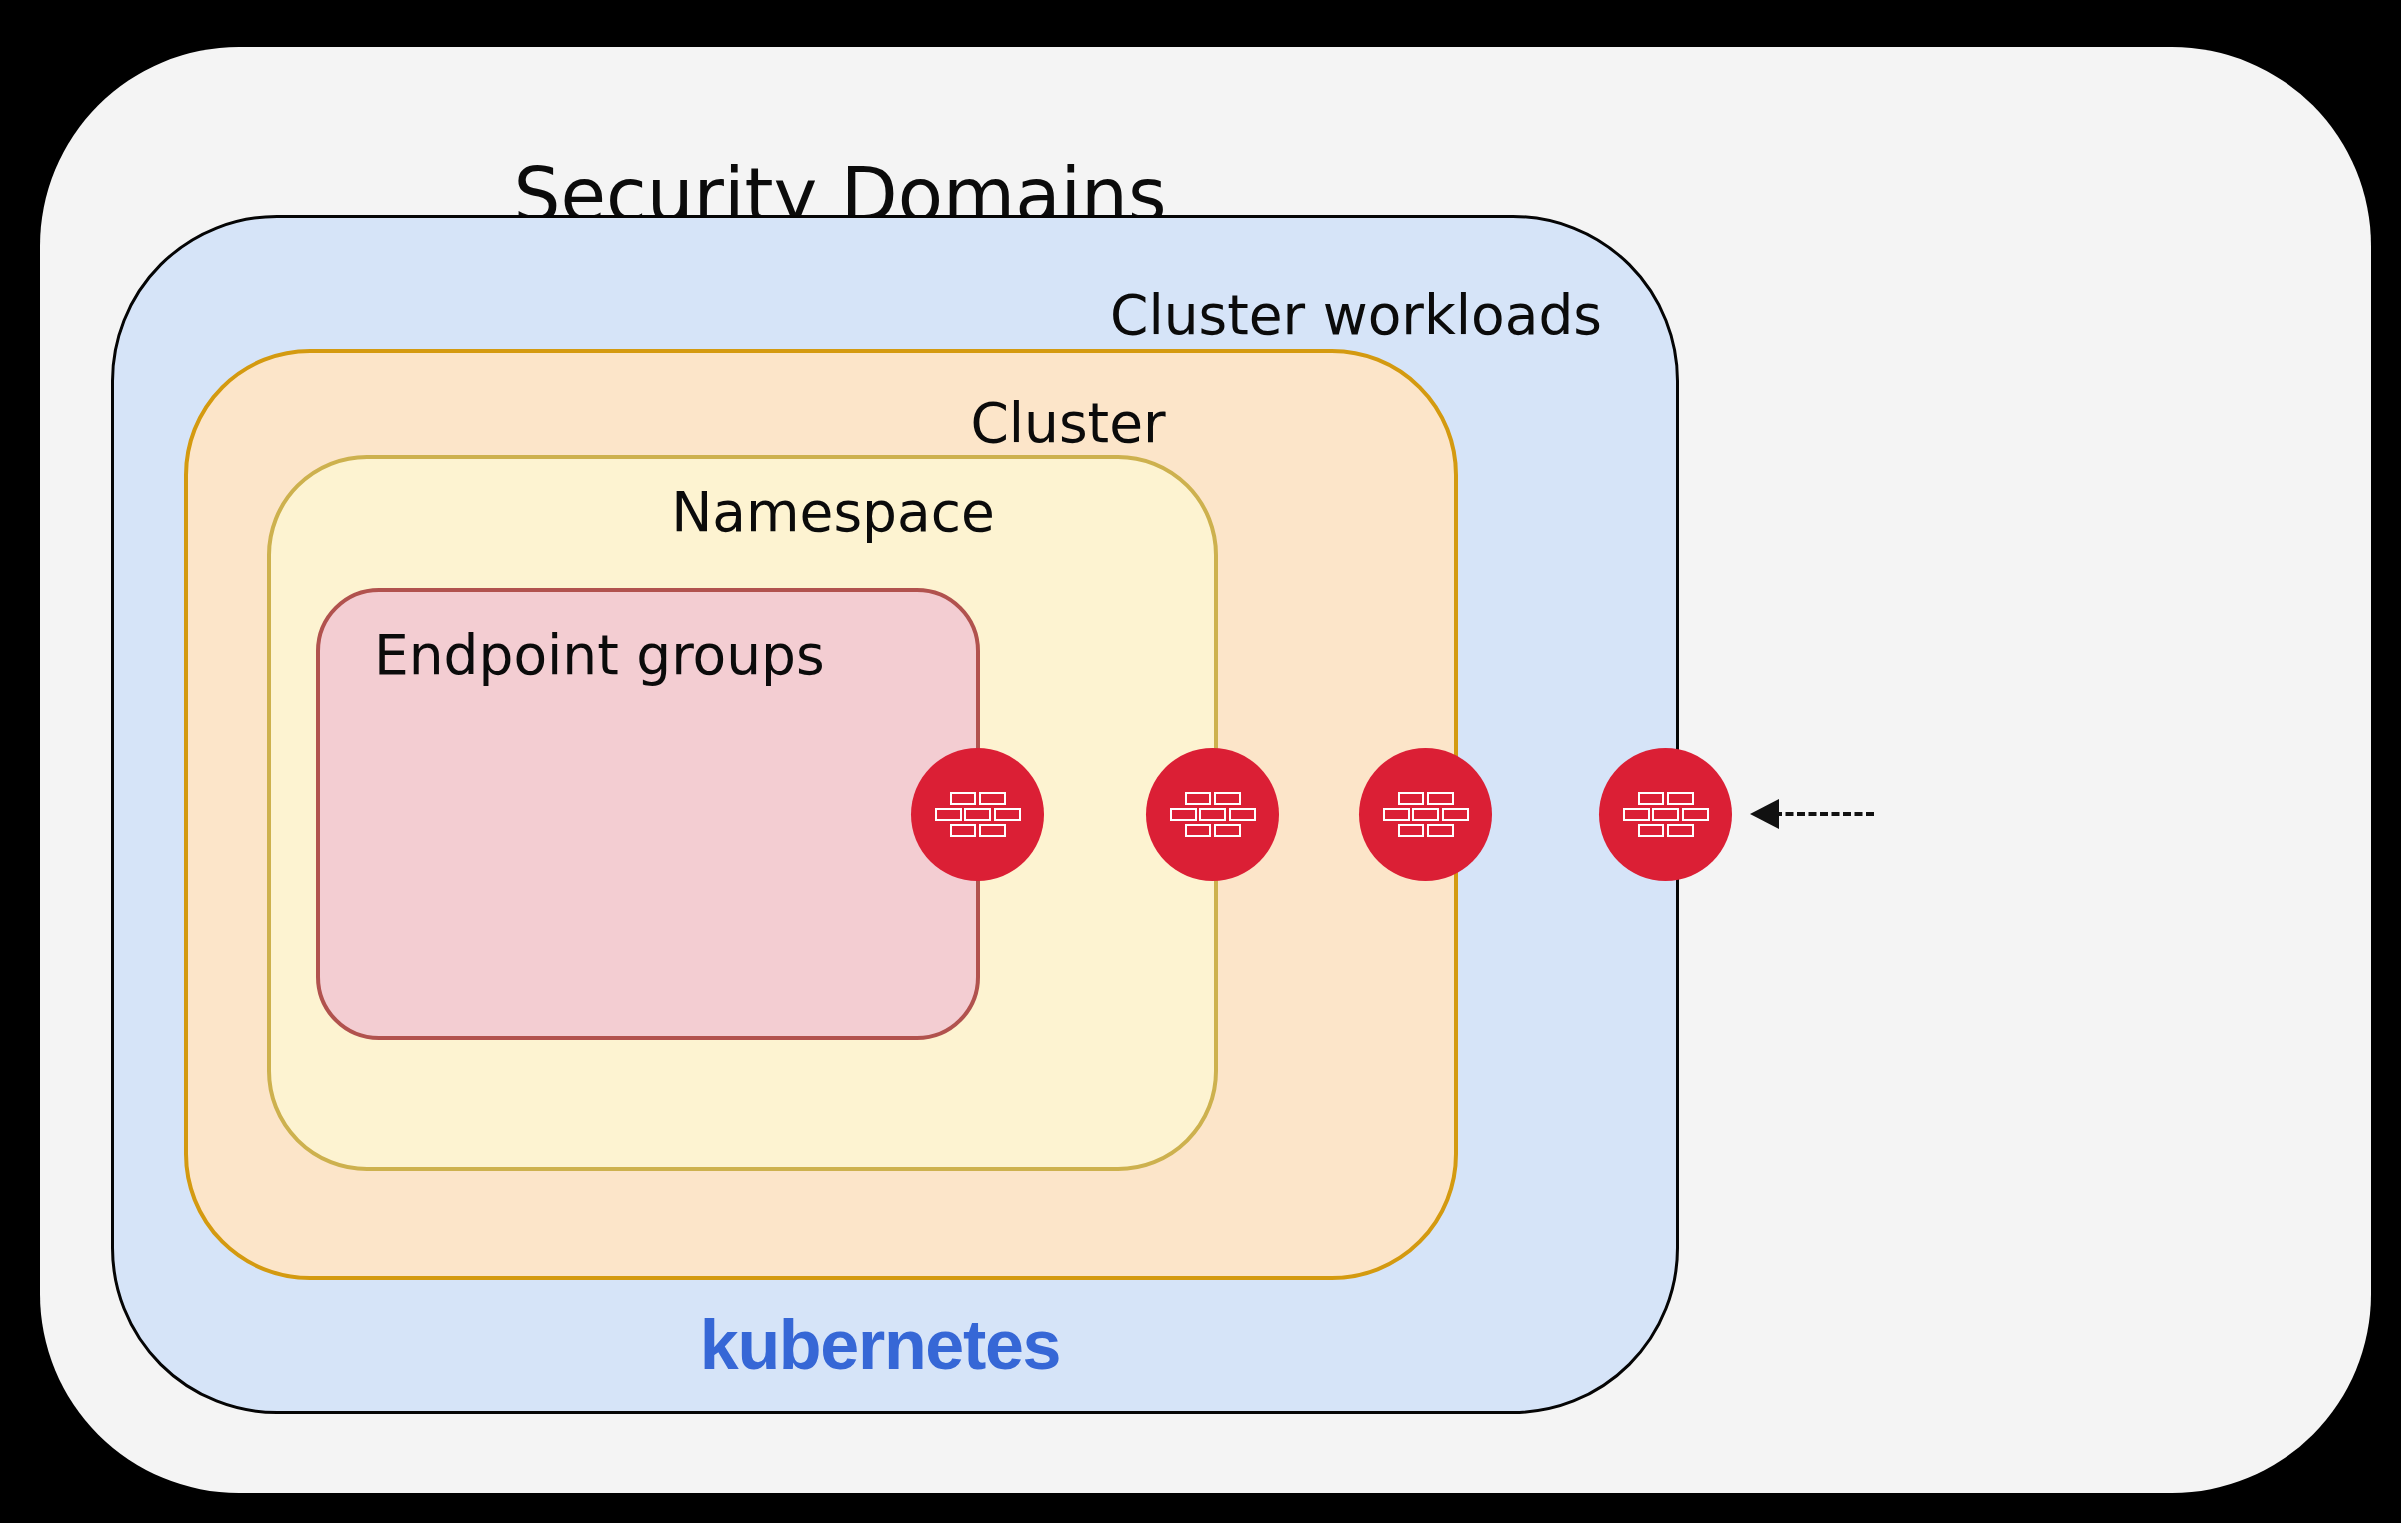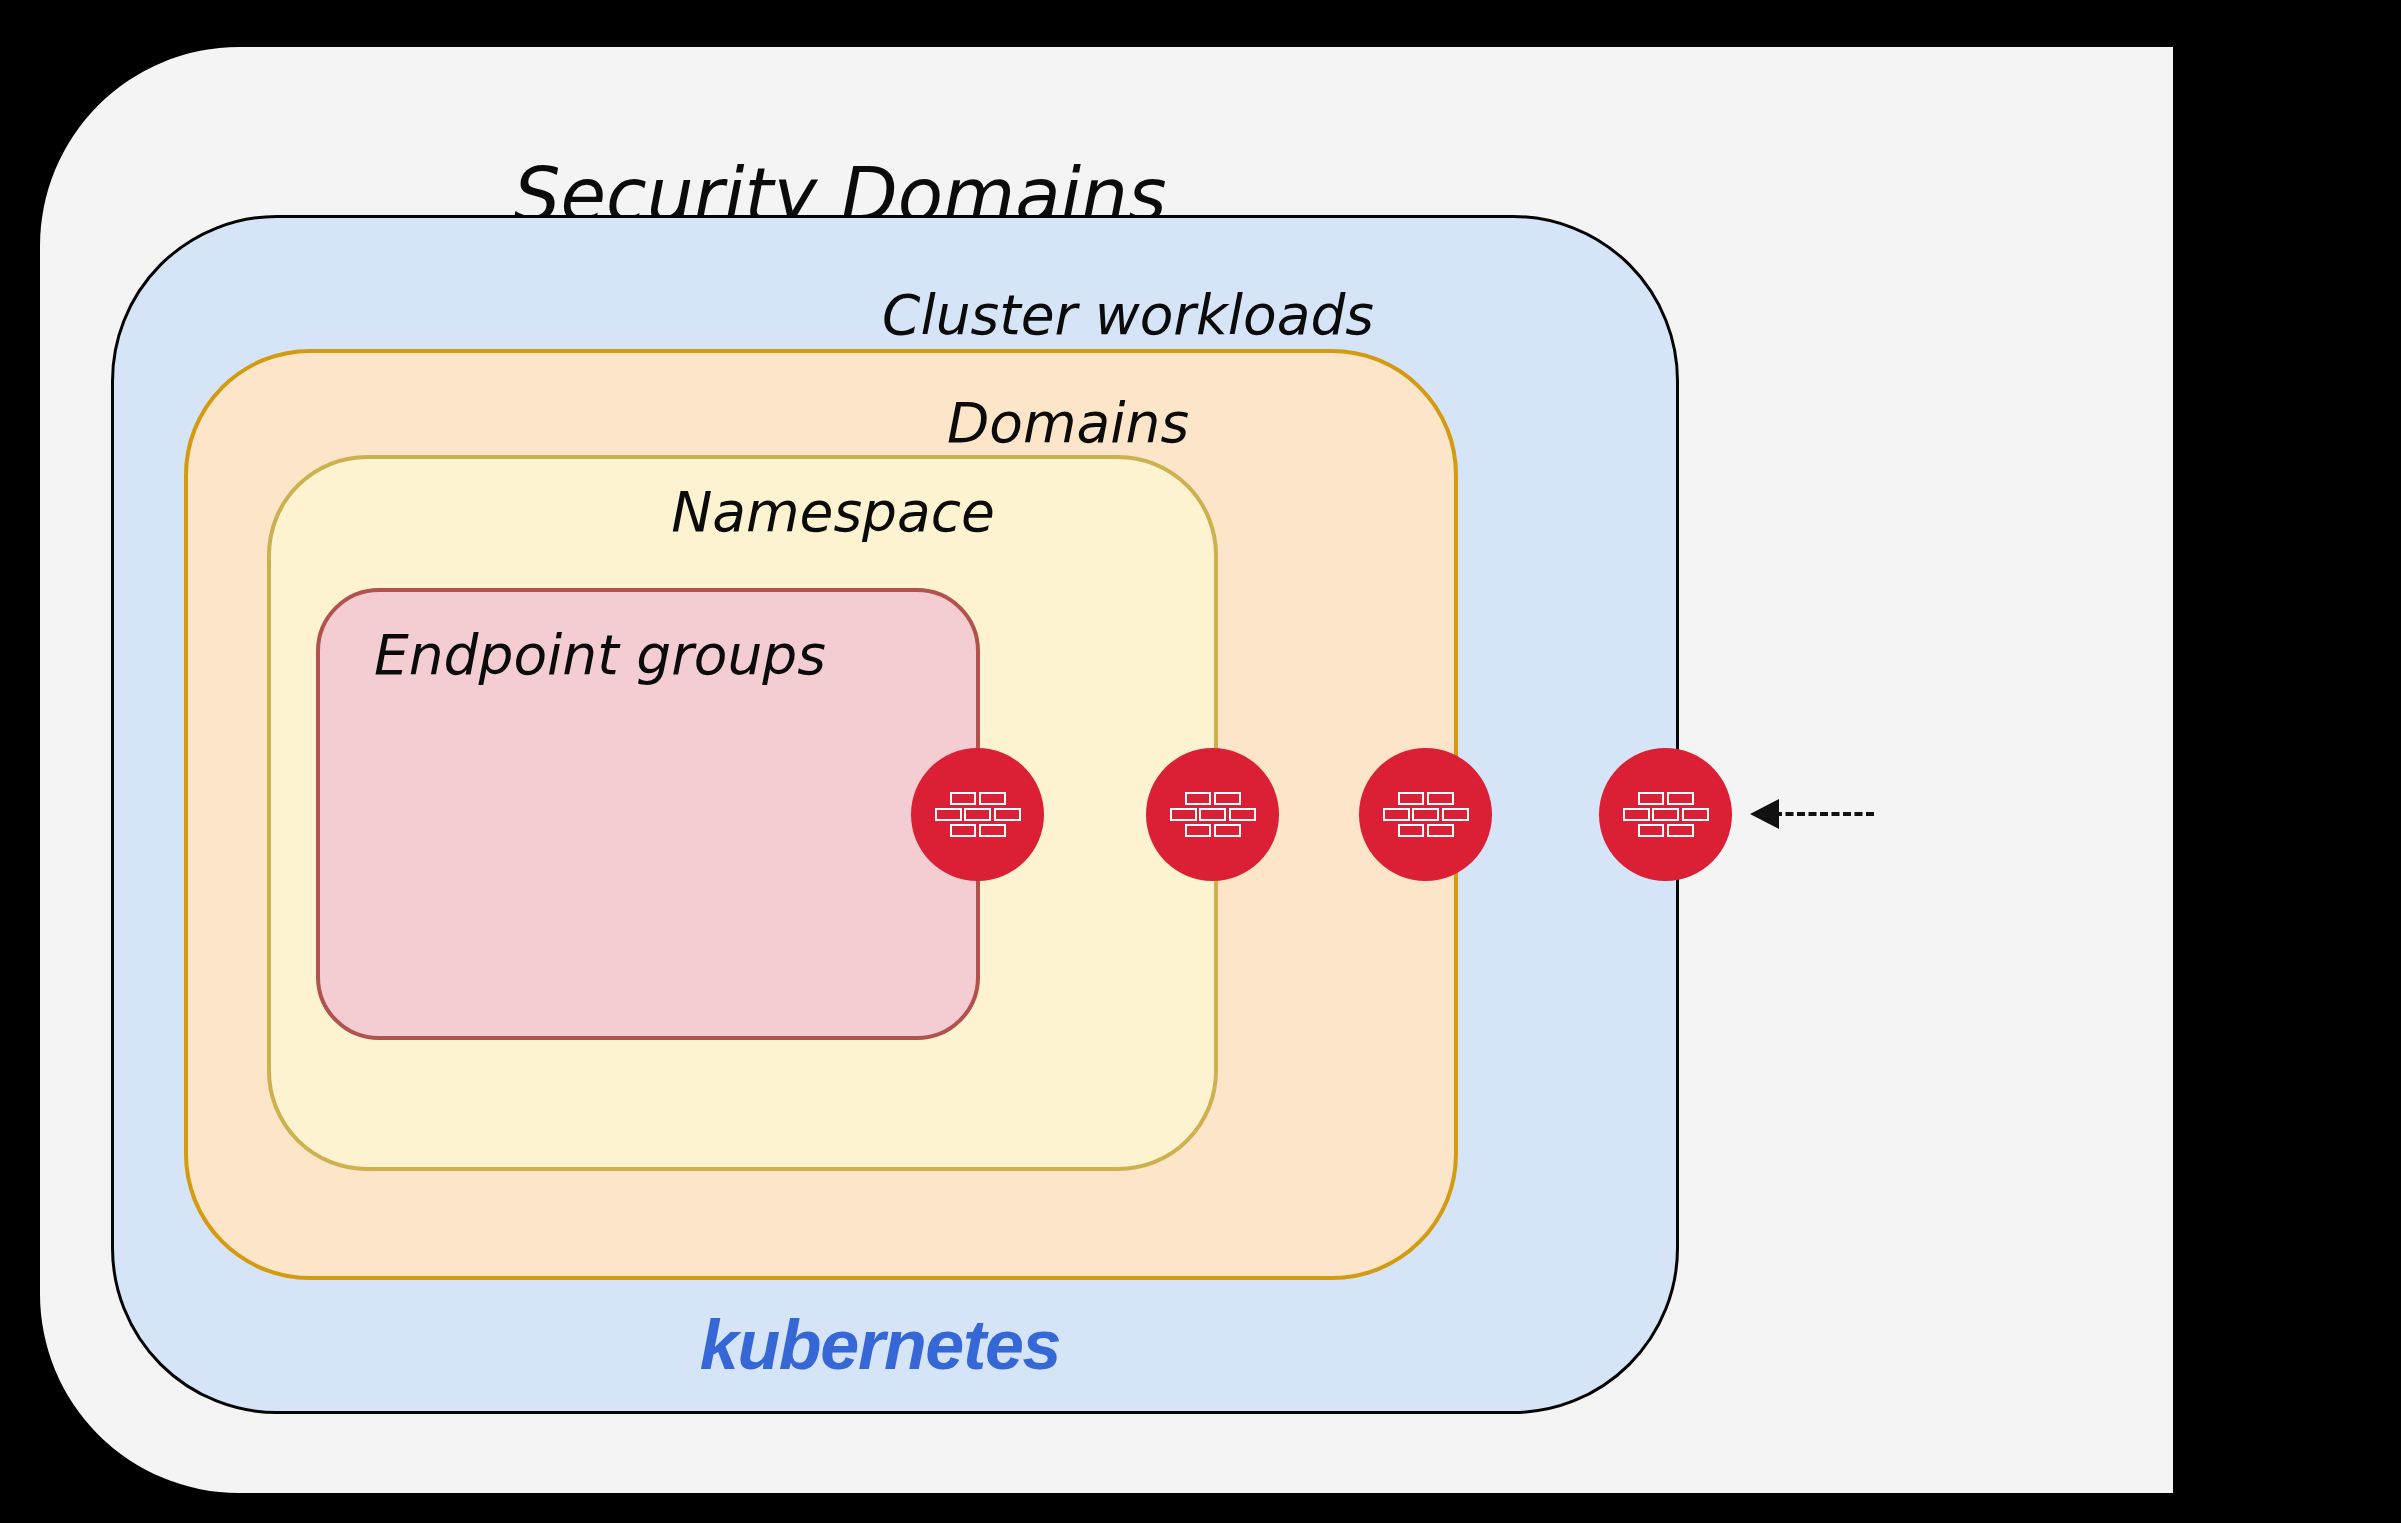--- a/index.html
+++ b/index.html
@@ -1,19 +1,18 @@
 <!DOCTYPE html>
 <html style="font-size:10.6px"><head>
 <meta charset="utf-8">
 <style>
   html,body{margin:0;padding:0;background:#000;}
   #canvas{
-    position:relative;width:2173px;height:1524px;background:#000;overflow:hidden;
+    position:relative;width:2401px;height:1524px;background:#000;overflow:hidden;
     font-family:"DejaVu Sans","Liberation Sans",sans-serif;
-    font-style:italic;
   }
   .abs{position:absolute;}
   
   #gray-panel{
     left:40px;top:47px;width:2331px;height:1446px;
     background:#F4F4F4;border-radius:199px;
   }
   #cluster-box{
     left:111px;top:215px;width:1568px;height:1199px;box-sizing:border-box;
     background:#D6E4F8;border:3.3px solid #050505;border-radius:166px;
@@ -77,21 +76,21 @@
   <div class="abs" id="gray-panel"></div>
 
   <div class="abs lbl" id="page-title">Security Domains</div>
 
   <div class="abs" id="cluster-box"></div>
   <div class="abs" id="tenant-box"></div>
   <div class="abs" id="namespace-box"></div>
   <div class="abs" id="endpoint-box"></div>
 
   <div class="abs lbl" id="cluster-label">Cluster workloads</div>
-  <div class="abs lbl" id="tenant-label">Domains</div>
+  <div class="abs lbl" id="tenant-label">Cluster</div>
   <div class="abs lbl" id="namespace-label">Namespace</div>
   <div class="abs lbl" id="endpoint-label">Endpoint groups</div>
 
   <div class="abs lbl" id="brand-label">kubernetes</div>
 
   <div id="firewalls">
       <div class="firewall fw-0">
         <div class="bricks">
           <i class="brick b0"></i>
           <i class="brick b1"></i>

